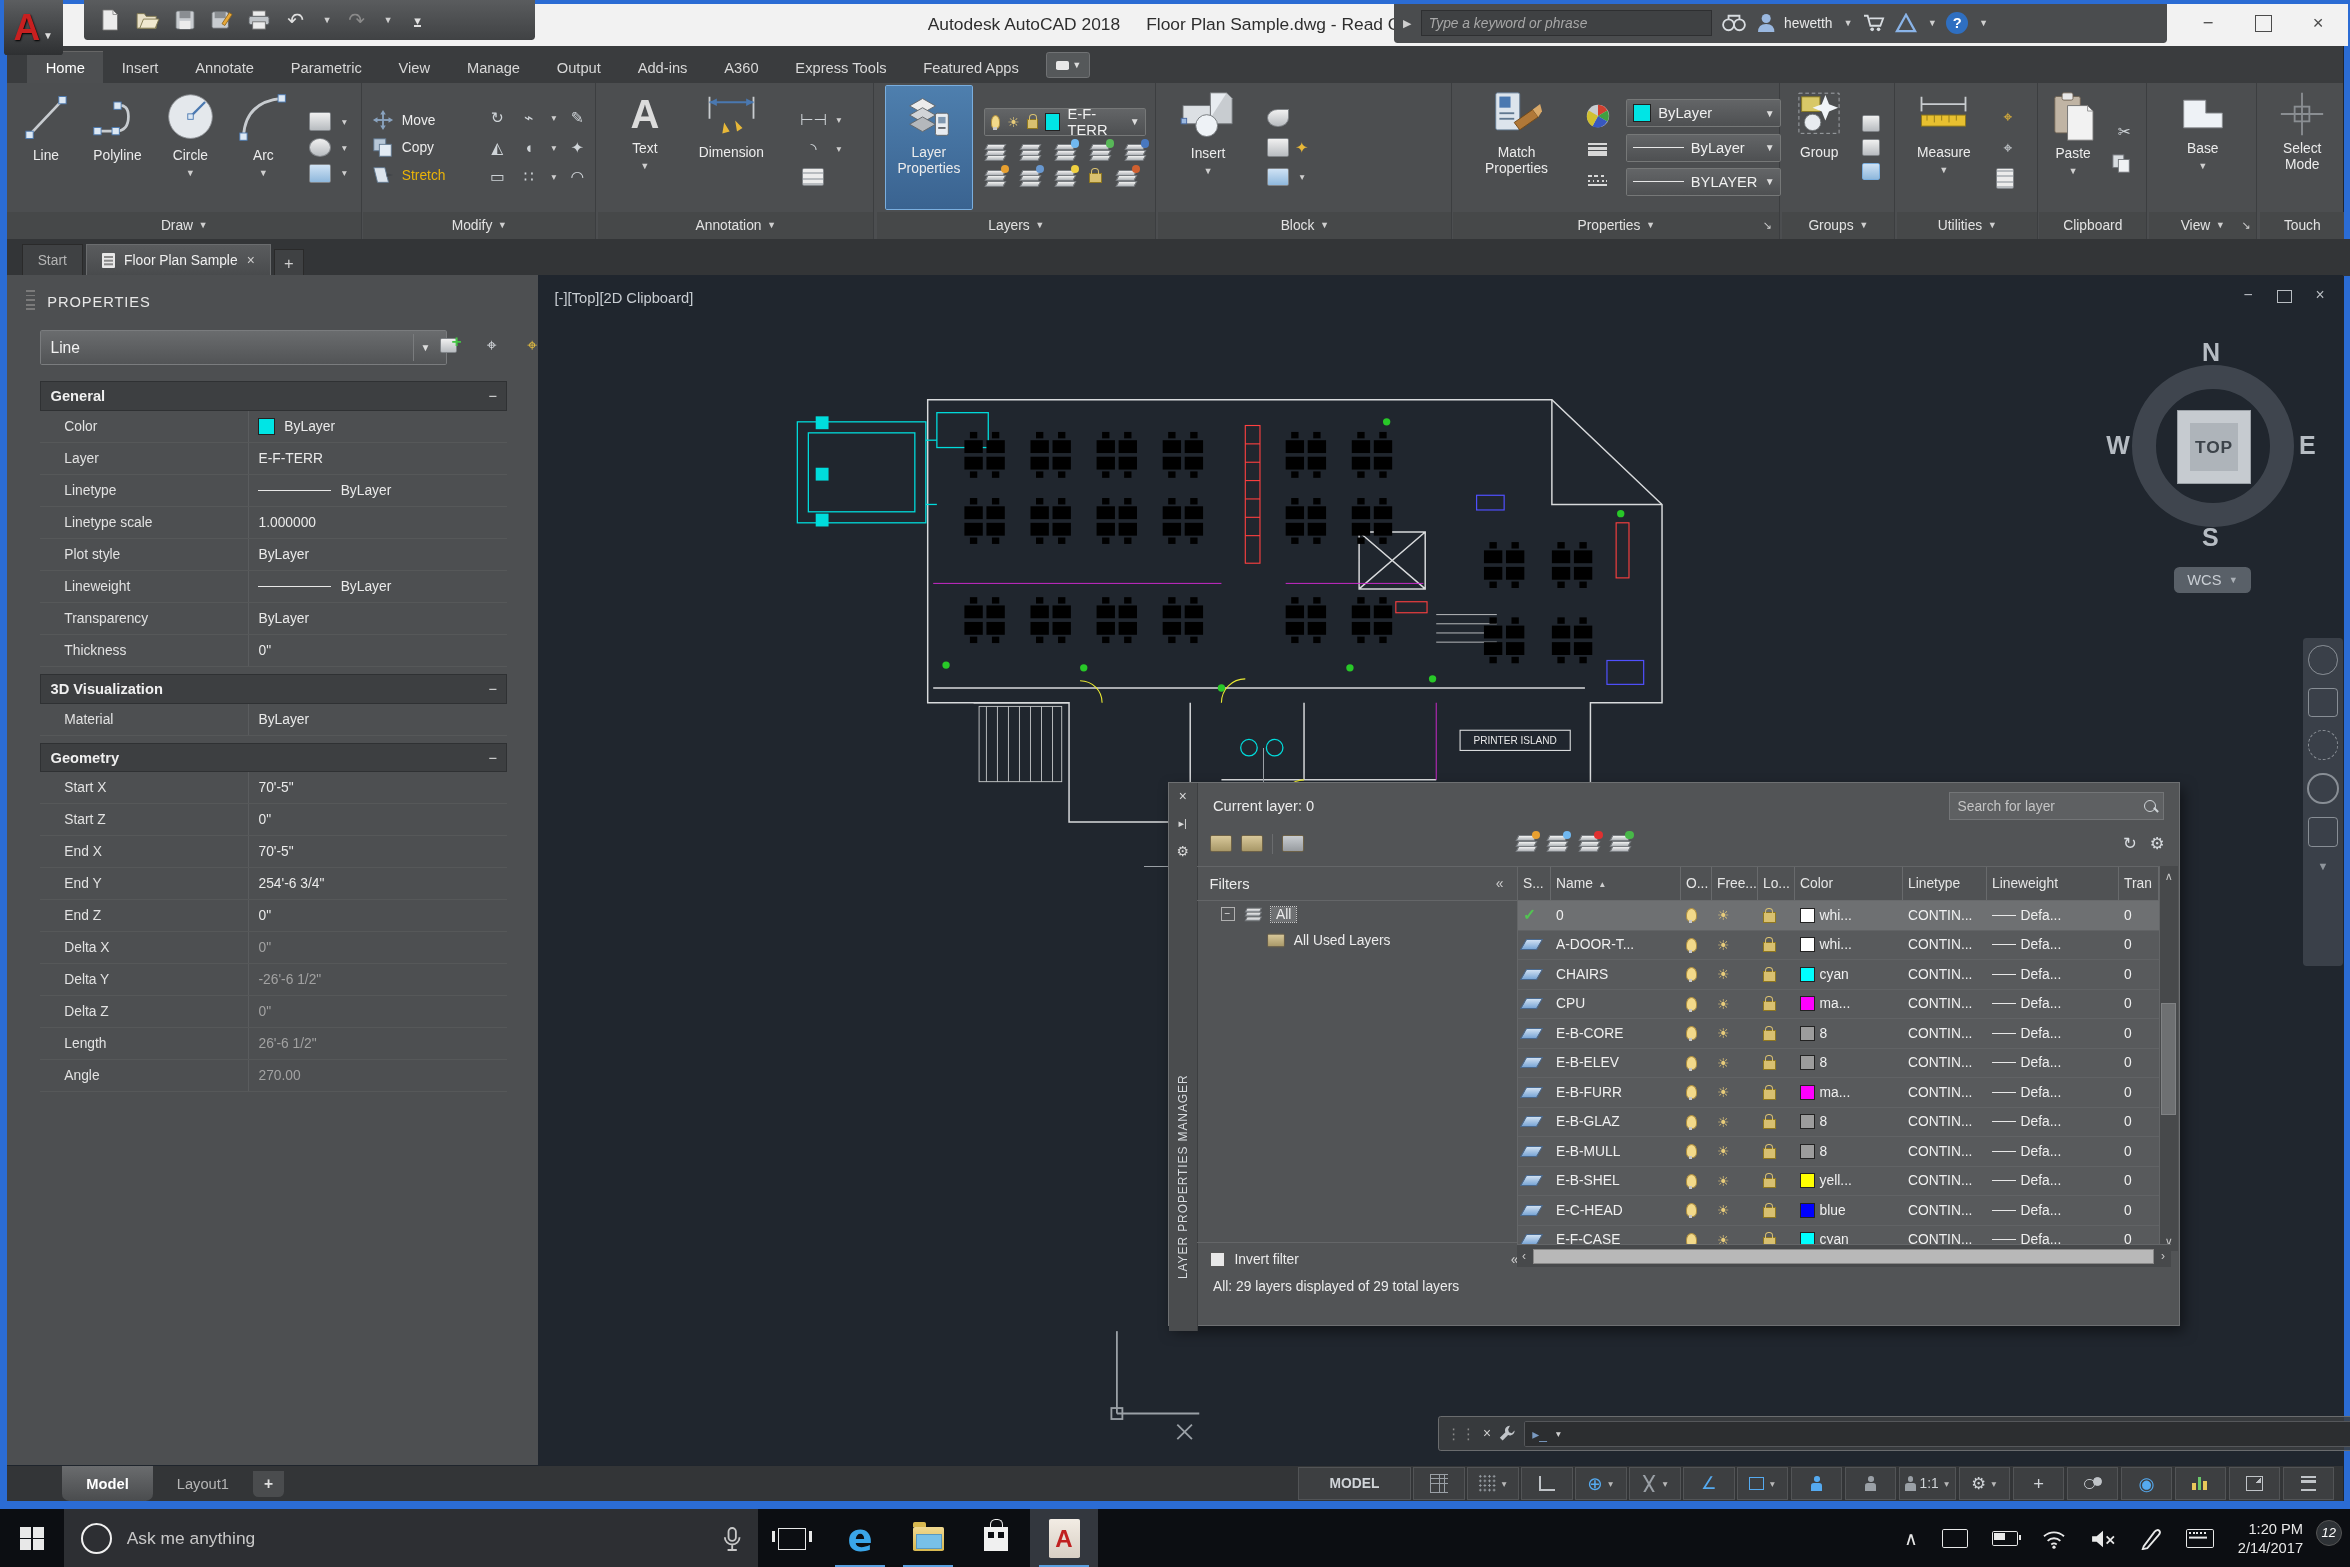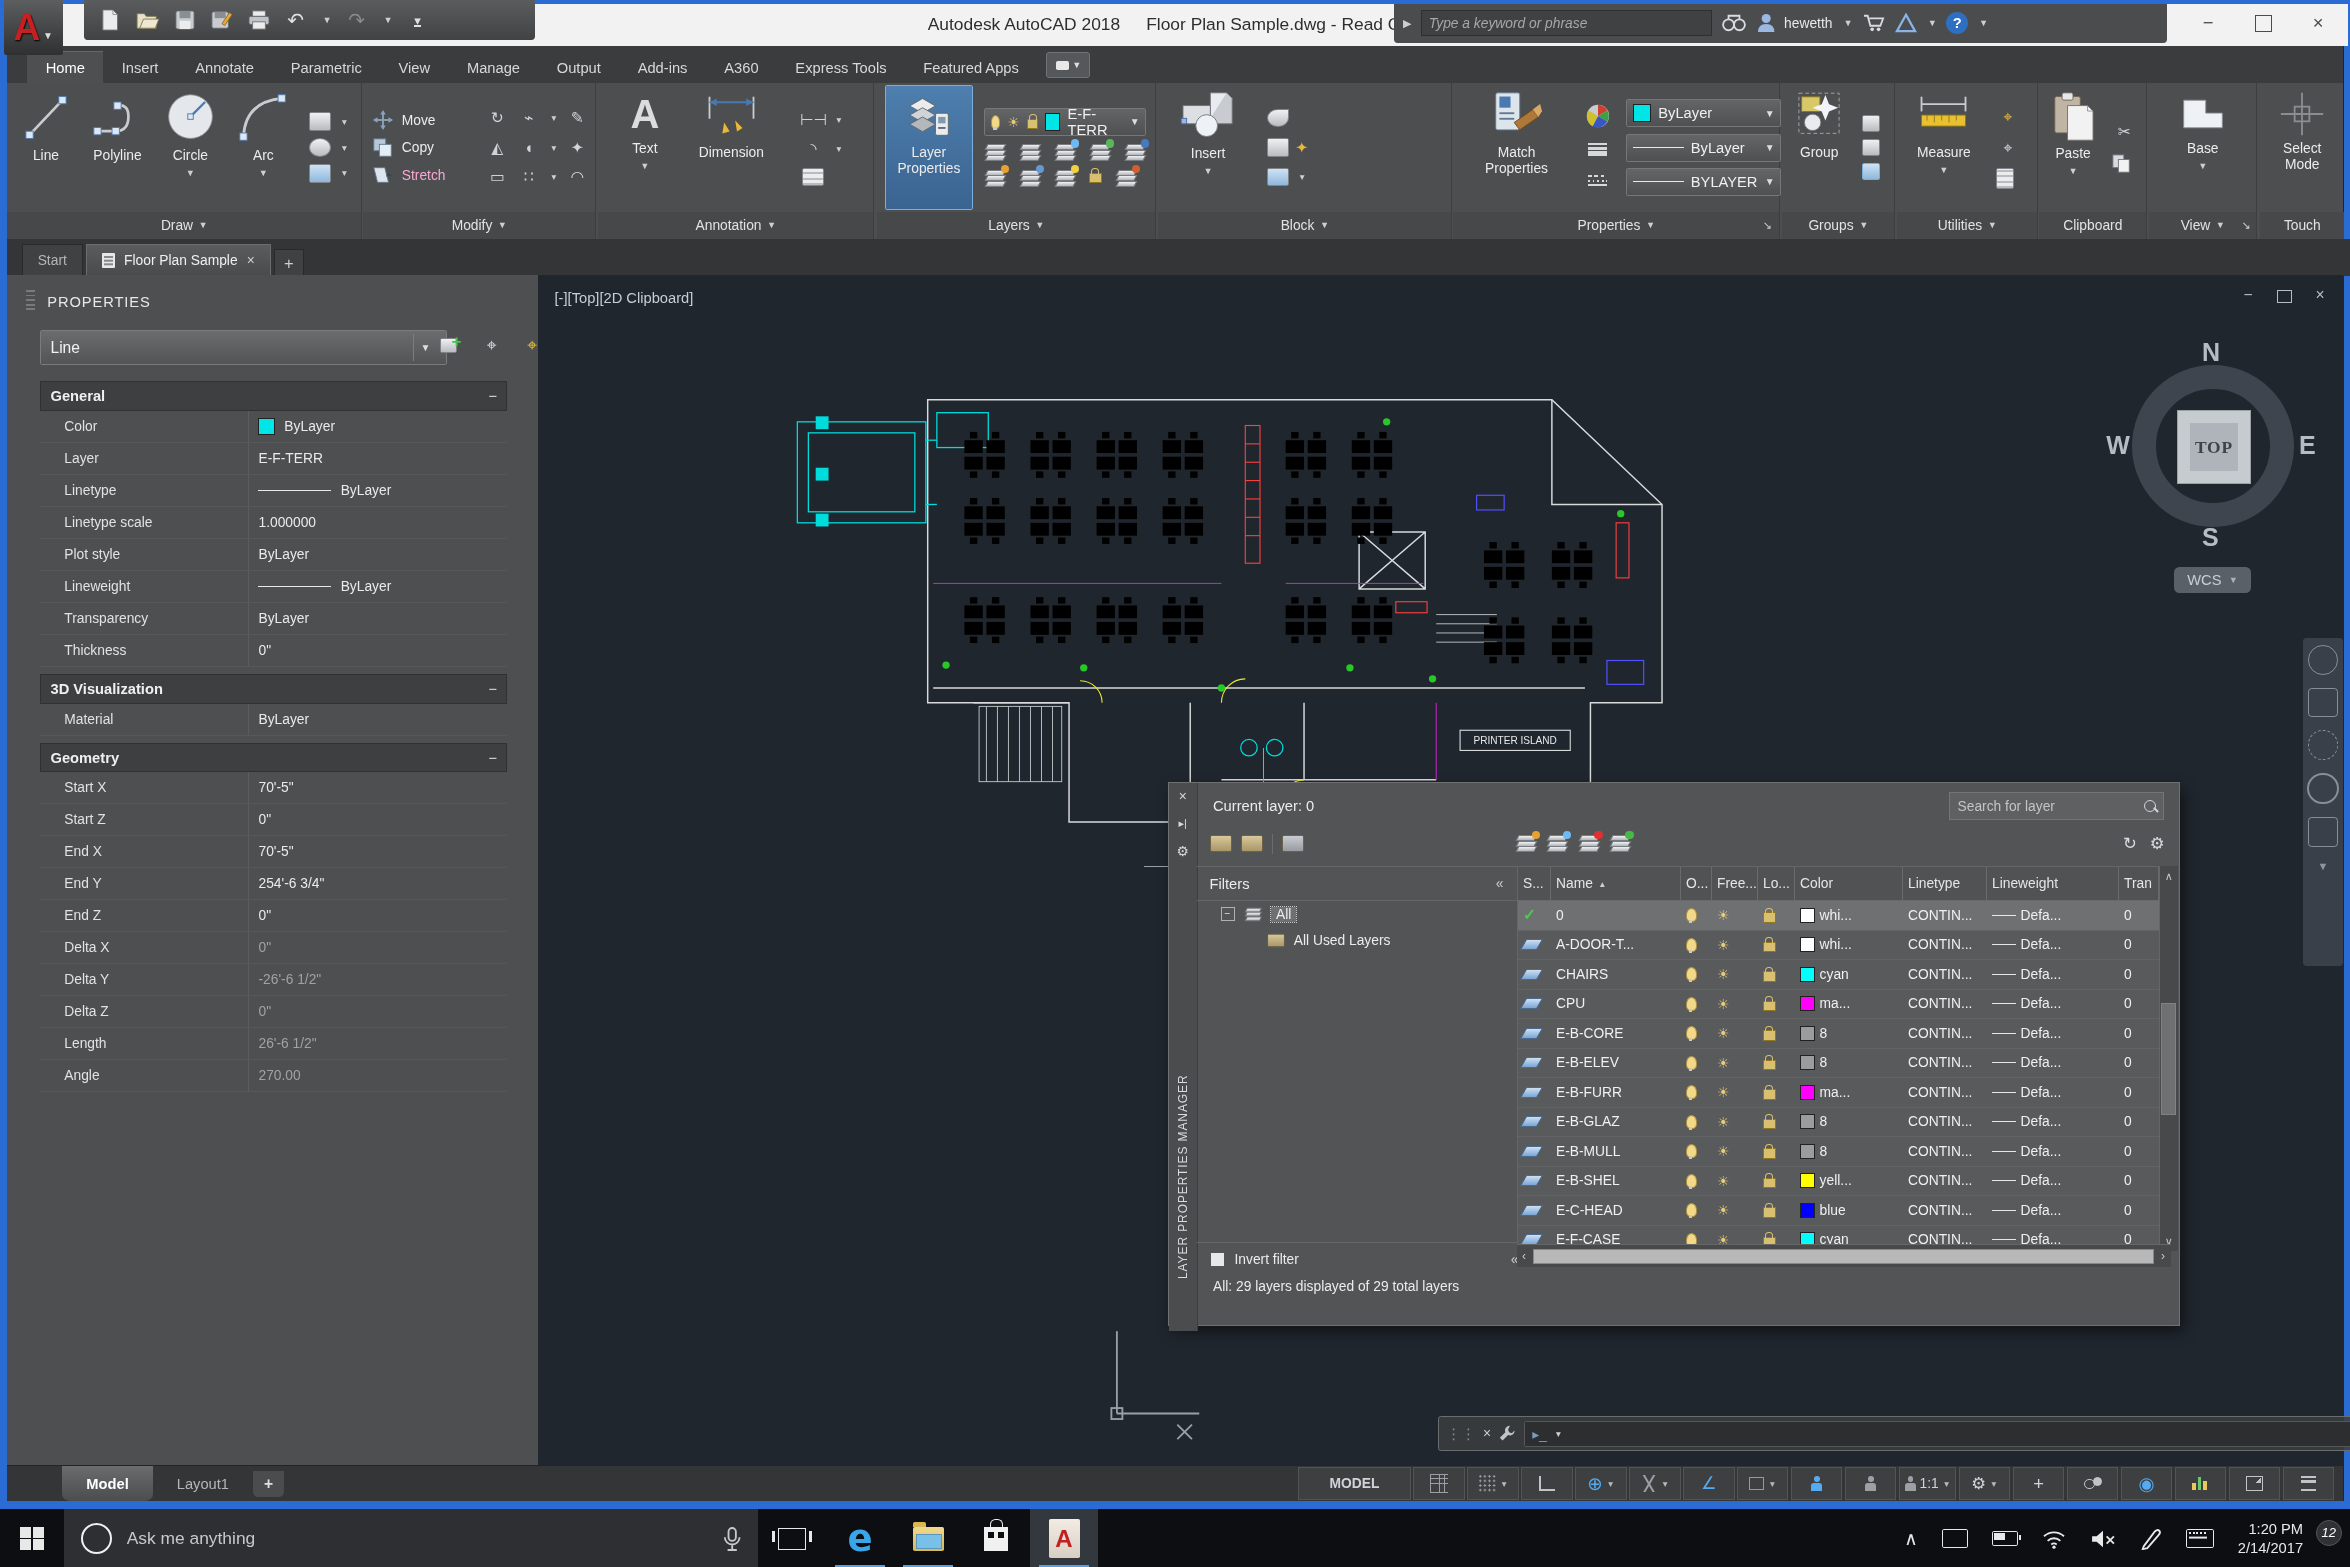--- a/index.html
+++ b/index.html
@@ -110,21 +110,21 @@
   #vp-controls{position:absolute;right:18.4px;top:11px;display:flex;gap:24px;color:#b8bdc2;font-size:15.6px;}
   .vp-restore{width:13px;height:11px;border:1.8px solid #b8bdc2;position:relative;margin-top:3.7px;}
 
   
   #compass{position:absolute;left:1572px;top:68px;width:206px;height:206px;}
   #compass .ring{position:absolute;left:22px;top:22px;width:162px;height:162px;border-radius:50%;
                  border:24px solid rgba(110,118,128,0.40);box-sizing:border-box;}
   #compass .top-face{position:absolute;left:67px;top:67px;width:72px;height:72px;background:#c6cbd0;
                      border:1.8px solid #9aa0a6;display:flex;align-items:center;justify-content:center;}
   #compass .top-inner{width:48px;height:48px;background:#aeb4ba;display:flex;align-items:center;justify-content:center;
-                      font-size:17.4px;font-weight:bold;color:#3c434a;letter-spacing:0.9px;font-family:Liberation Serif, serif;}
+                      font-size:17.4px;font-weight:bold;color:#3c434a;letter-spacing:0.9px;}
   .cletter{position:absolute;font-size:25px;font-weight:bold;color:#b6bcc3;}
   #wcs-btn{position:absolute;left:1636px;top:292px;width:77px;height:26px;background:#596068;border-radius:5.5px;
            display:flex;align-items:center;justify-content:center;gap:7.3px;font-size:14.7px;color:#c9ced4;}
   #wcs-btn .dd{font-size:9.2px;color:#aab0b6;}
 
   
   #navbar{position:absolute;left:1765px;top:363px;width:40px;height:321px;background:rgba(90,97,106,0.45);
           border-radius:3.7px;display:flex;flex-direction:column;align-items:center;padding-top:7.3px;gap:13px;}
   .nav-ic{width:27.5px;height:27.5px;border:1.8px solid rgba(200,206,212,0.55);border-radius:50%;}
   .nav-ic.sq{border-radius:3.7px;}
@@ -479,21 +479,21 @@
             <rect x="2" y="2" width="13" height="13" fill="#b8c8d8" stroke="#607890"></rect>
               <rect x="8" y="8" width="13" height="13" fill="#e4ecf4" stroke="#607890"></rect>
           </svg>
           <span class="lbl" style="font-size:13.8px;color:#ececec;">Copy</span>
         </div>
         <div class="icon-row">
           <svg width="22" height="22" viewBox="0 0 24 24">
             <path d="M2 4 L14 4 L18 20 L6 20 Z" fill="#dce4ec" stroke="#607890"></path>
               <path d="M16 10 L23 12 L16 14" fill="#404448"></path>
           </svg>
-          <span class="lbl" style="font-size:13.8px;color:#f9a8d4;">Stretch</span>
+          <span class="lbl" style="font-size:13.8px;color:#eab308;">Stretch</span>
         </div>
       </div>
       <div class="panel-body" style="left:119px;width:110px;flex-direction:column;gap:7.3px;justify-content:center;">
         <span class="icon-row">
           <span class="sicon">↻</span>
           <span class="sicon">⌁</span>
             <span class="sdd">▼</span>
           <span class="sicon">✎</span>
         </span>
         <span class="icon-row">

